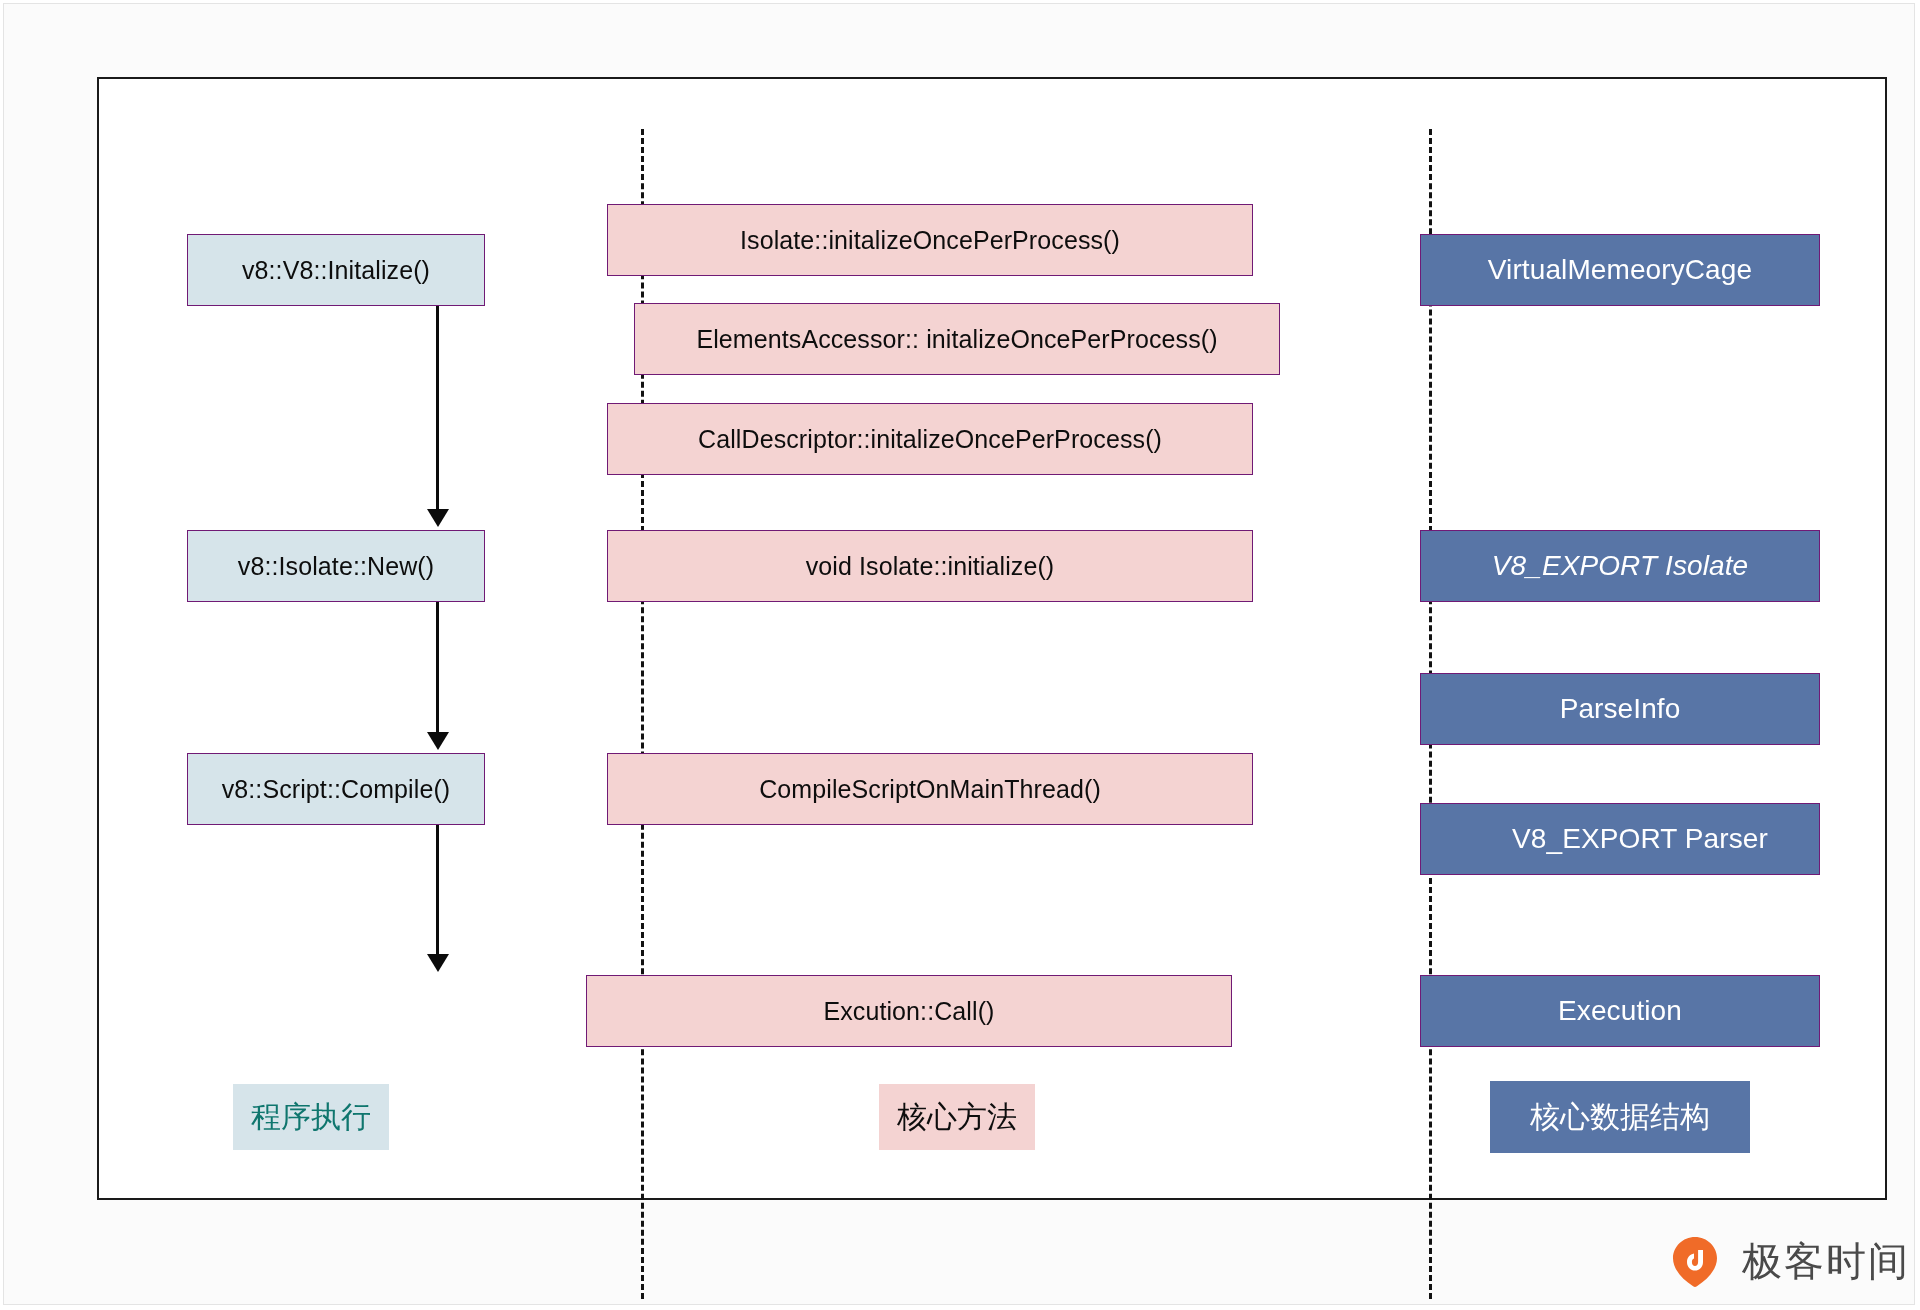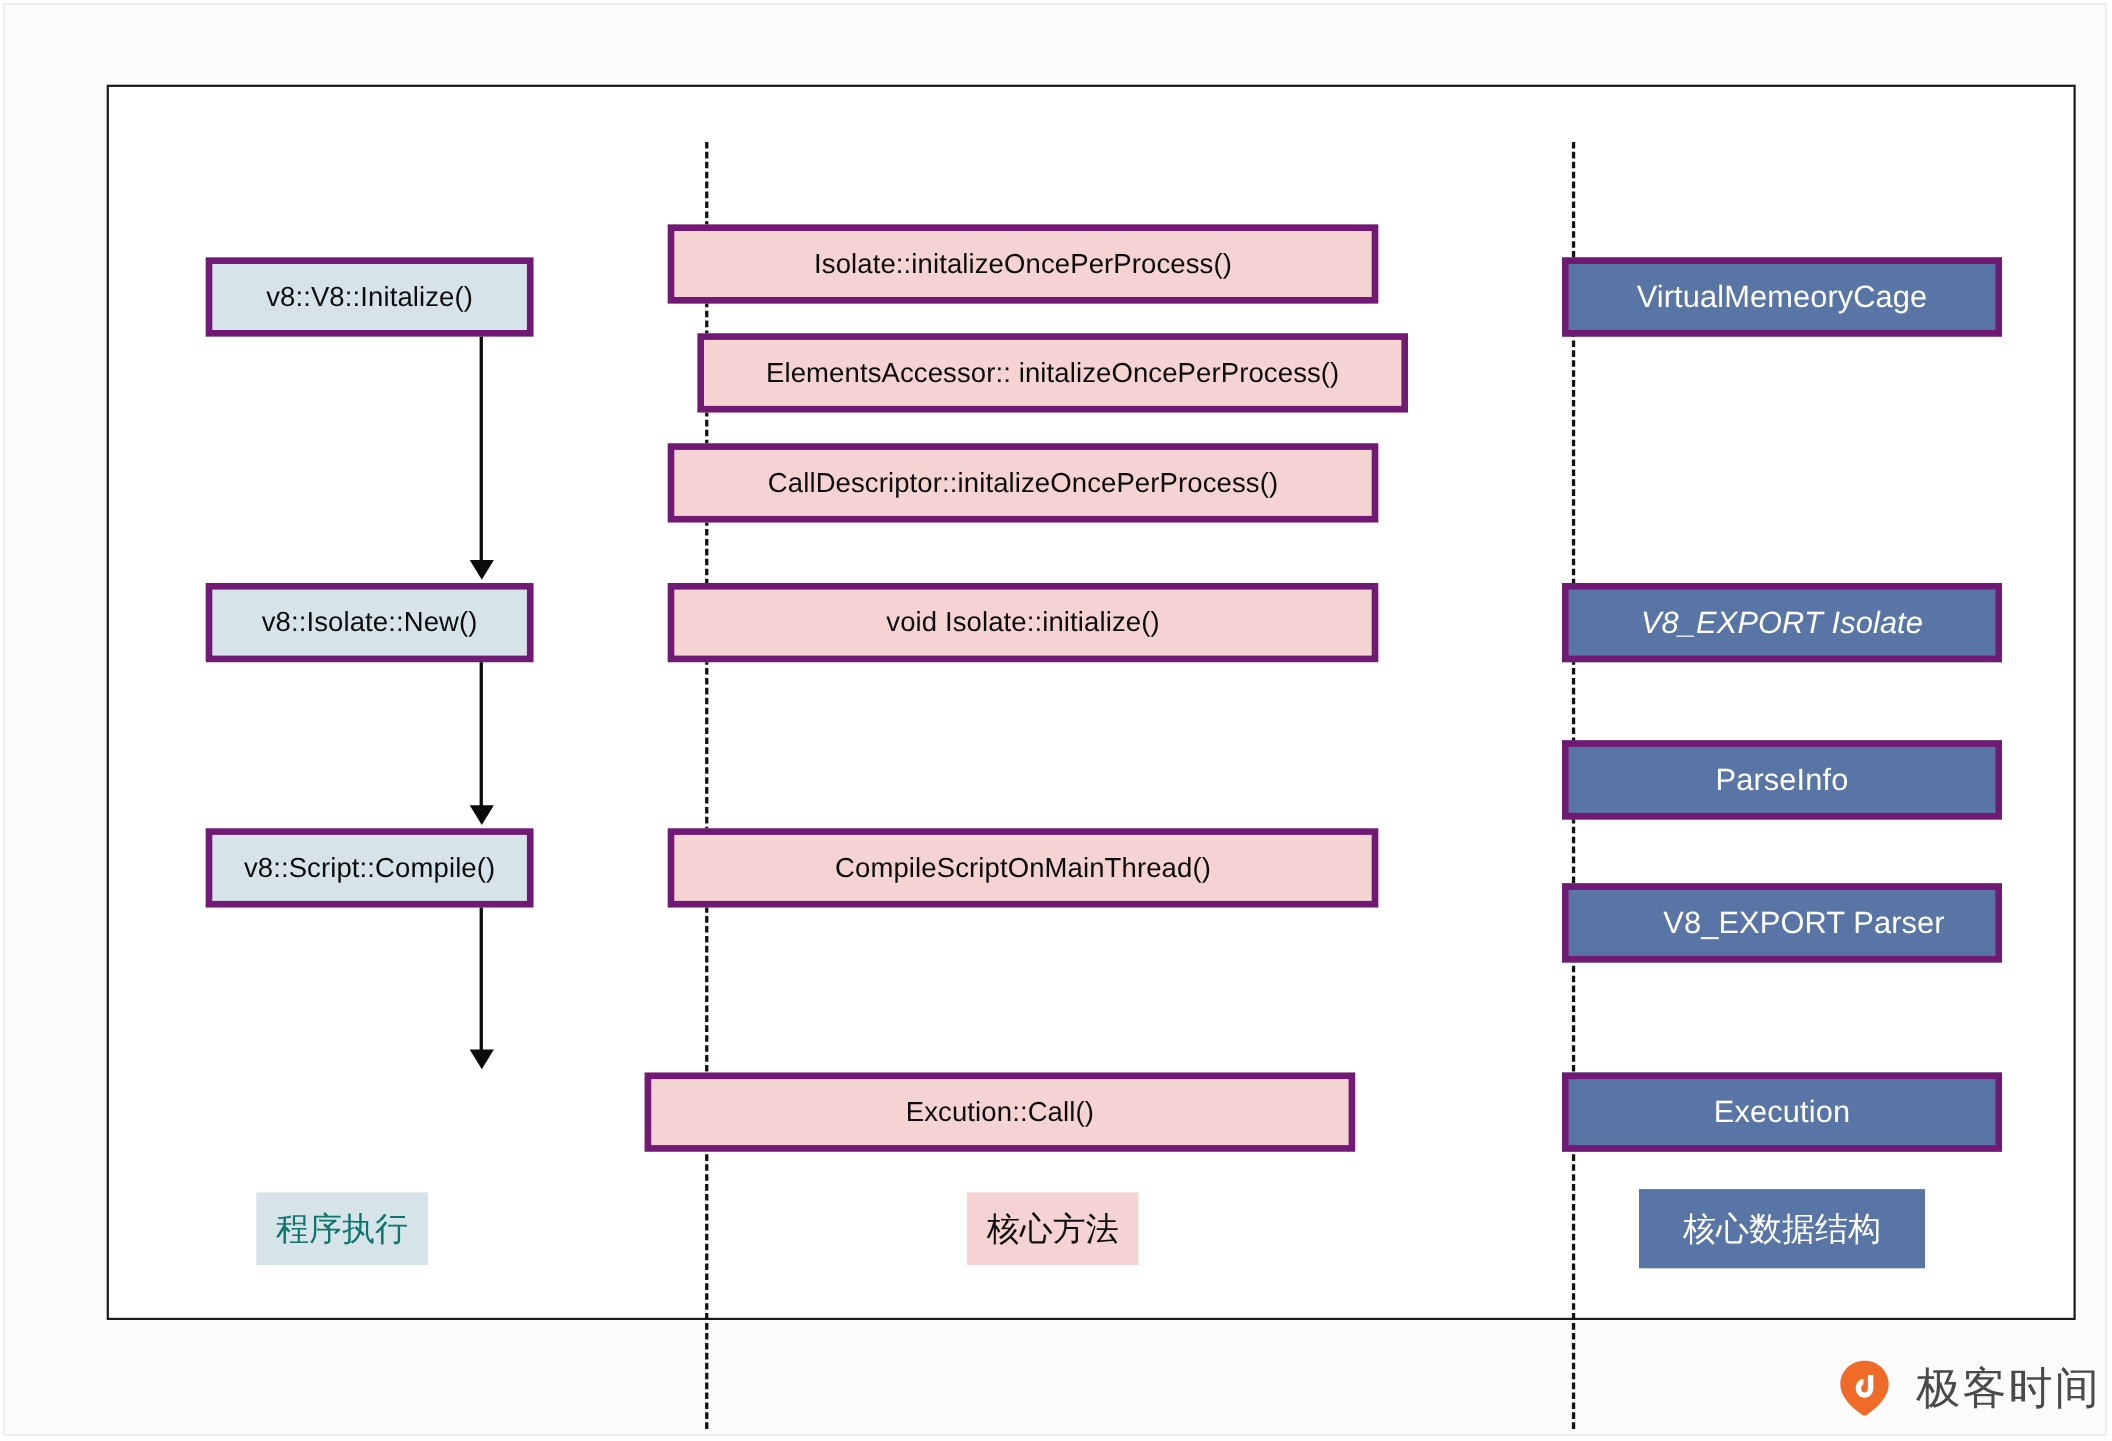--- a/index.html
+++ b/index.html
@@ -56,21 +56,21 @@
     height: 1170px;
     border-left: 3px dashed #121212;
   }
   #divider-1 { left: 542px; }
   #divider-2 { left: 1330px; }
 
   
   .node {
     position: absolute;
     box-sizing: border-box;
-    border: 6px solid #701a75;
+    border: 1px solid #701a75;
     display: flex;
     align-items: center;
     justify-content: center;
     text-align: center;
     white-space: nowrap;
     letter-spacing: 0.1px;
   }
 
   .node.exec {
     background: #d6e4ea;

